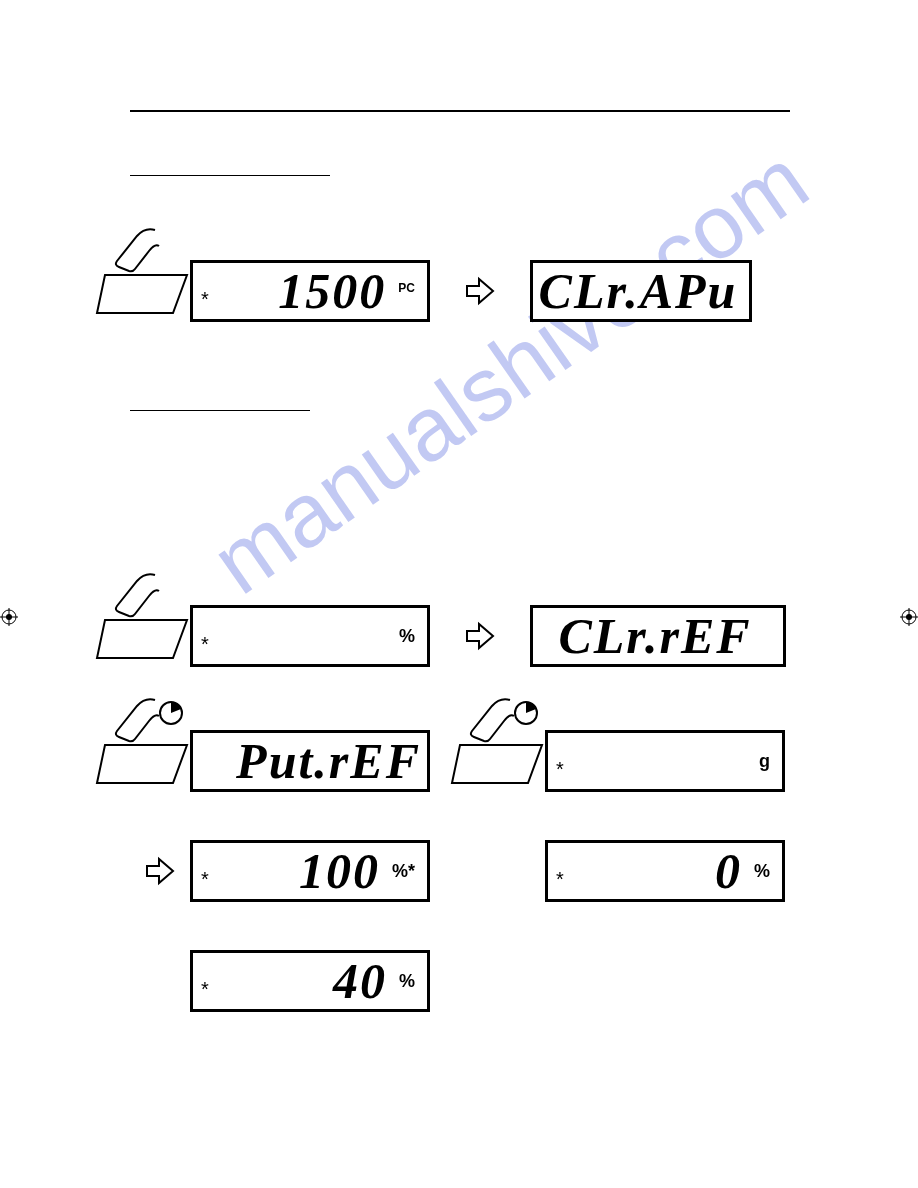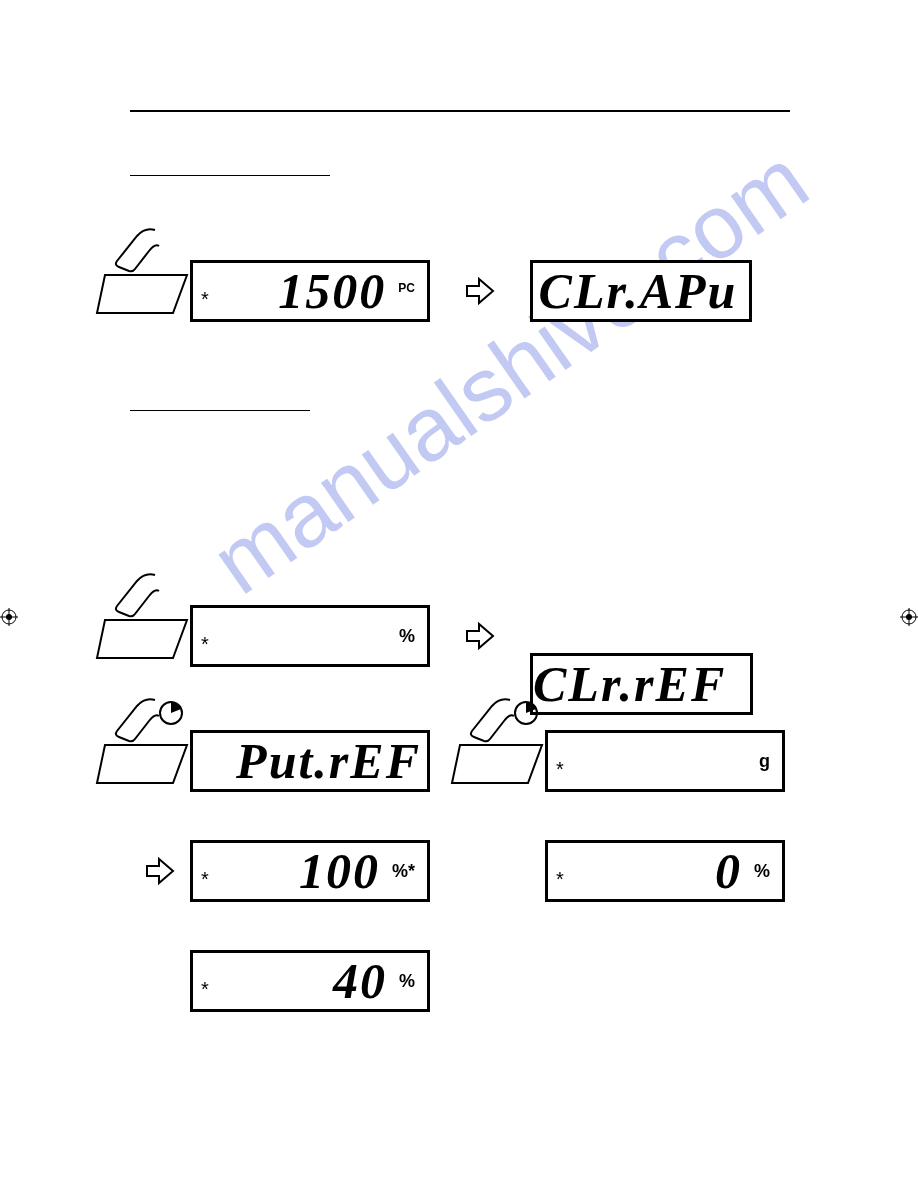--- a/index.html
+++ b/index.html
@@ -142,21 +142,21 @@
     <span class="star">*</span>
     <span class="unit mid">%</span>
   </div>
 
   <div class="arrow-r" style="left:465px; top:621px;">
     <svg viewBox="0 0 30 30">
         <path d="M2 10 L14 10 L14 3 L28 15 L14 27 L14 20 L2 20 Z" fill="none" stroke="#000" stroke-width="2"></path>
       </svg>
   </div>
 
-  <div class="lcd" style="left:530px; top:605px; width:223px; justify-content:flex-start; padding-right:0;margin-top:48px;">
+  <div class="lcd" style="left:530px; top:605px; width:256px; justify-content:center; padding-right:0;">
     <span class="seg">CLr.rEF</span>
   </div>
 
   <div class="keypress" style="left:95px; top:695px;">
     <svg viewBox="0 0 100 90">
       <path d="M60 5 q-10 -3 -18 6 l-20 25 q-3 4 2 6 l10 4 q4 1 6 -2 l14 -18 q6 -8 10 -5" fill="none" stroke="#000" stroke-width="2"></path>
       <path d="M10 50 L92 50 L78 88 L2 88 Z" fill="none" stroke="#000" stroke-width="2"></path>
     </svg>
   </div>
   <div class="pie" style="left:158px; top:700px;">

